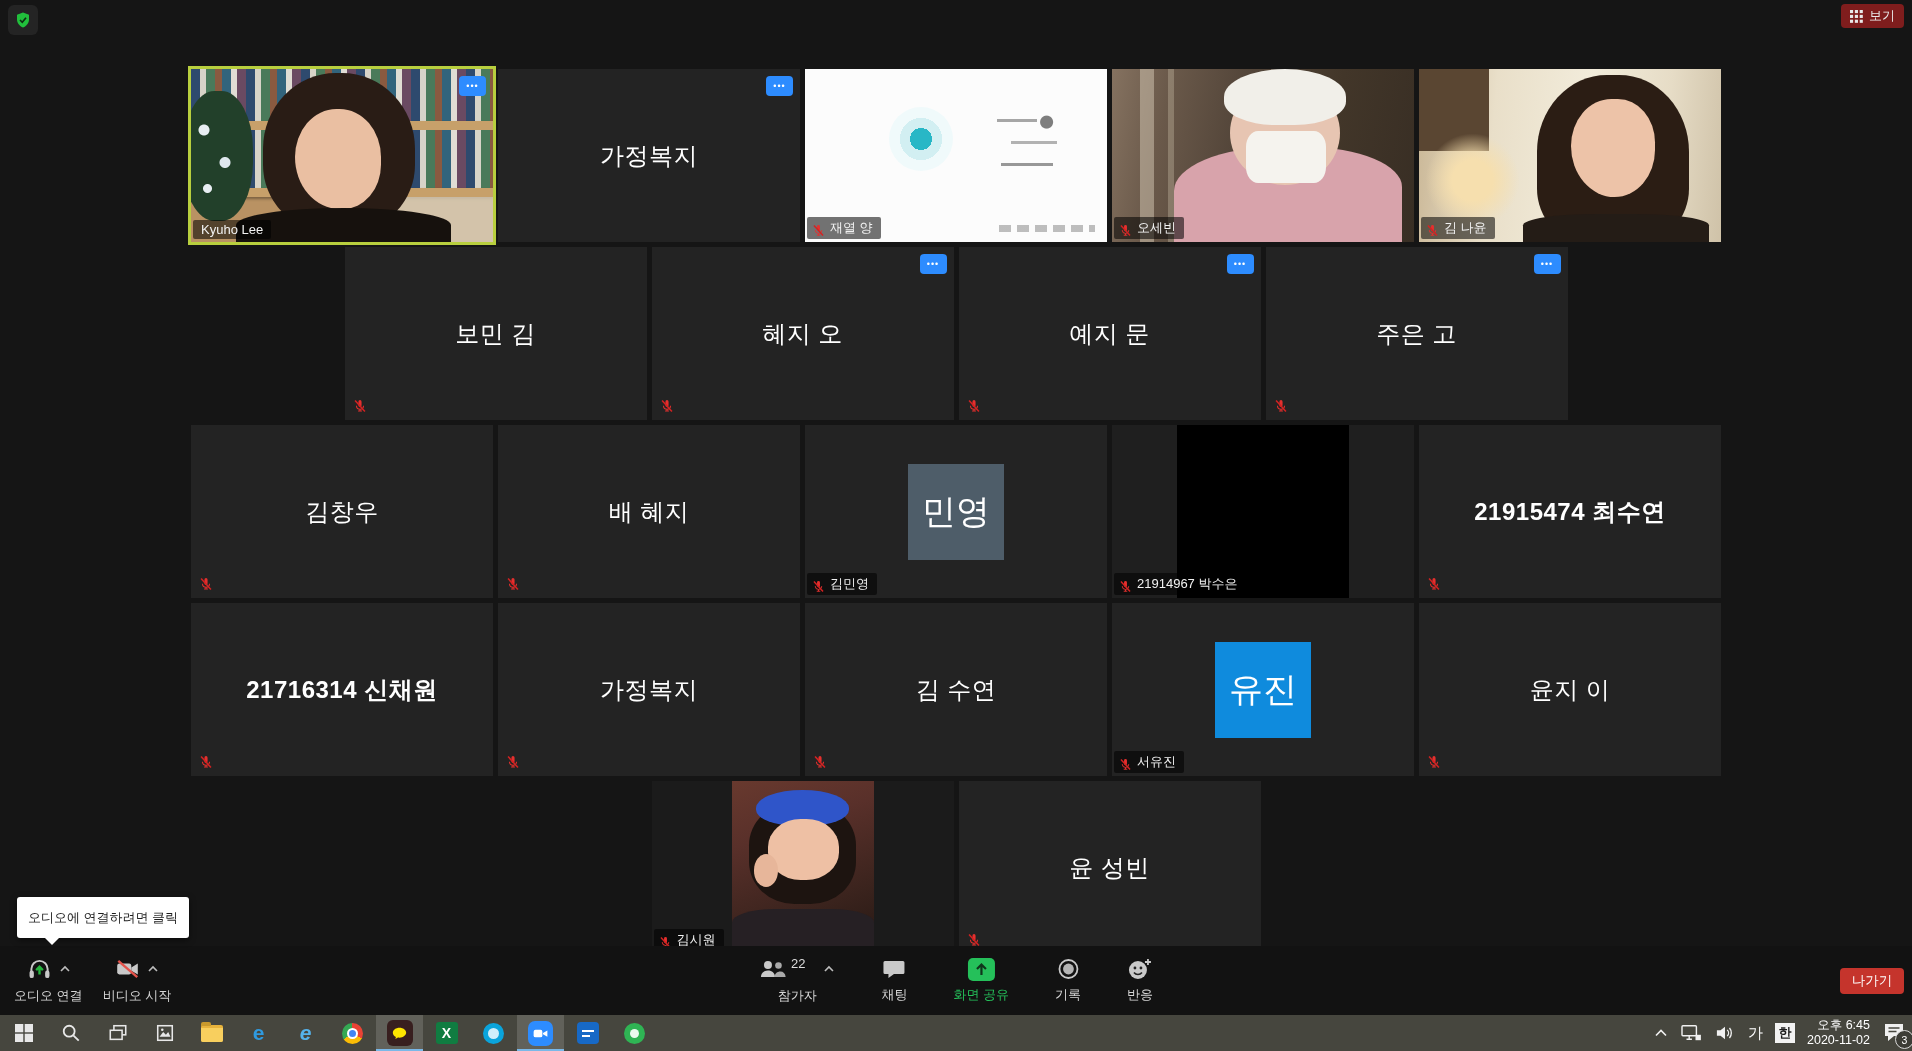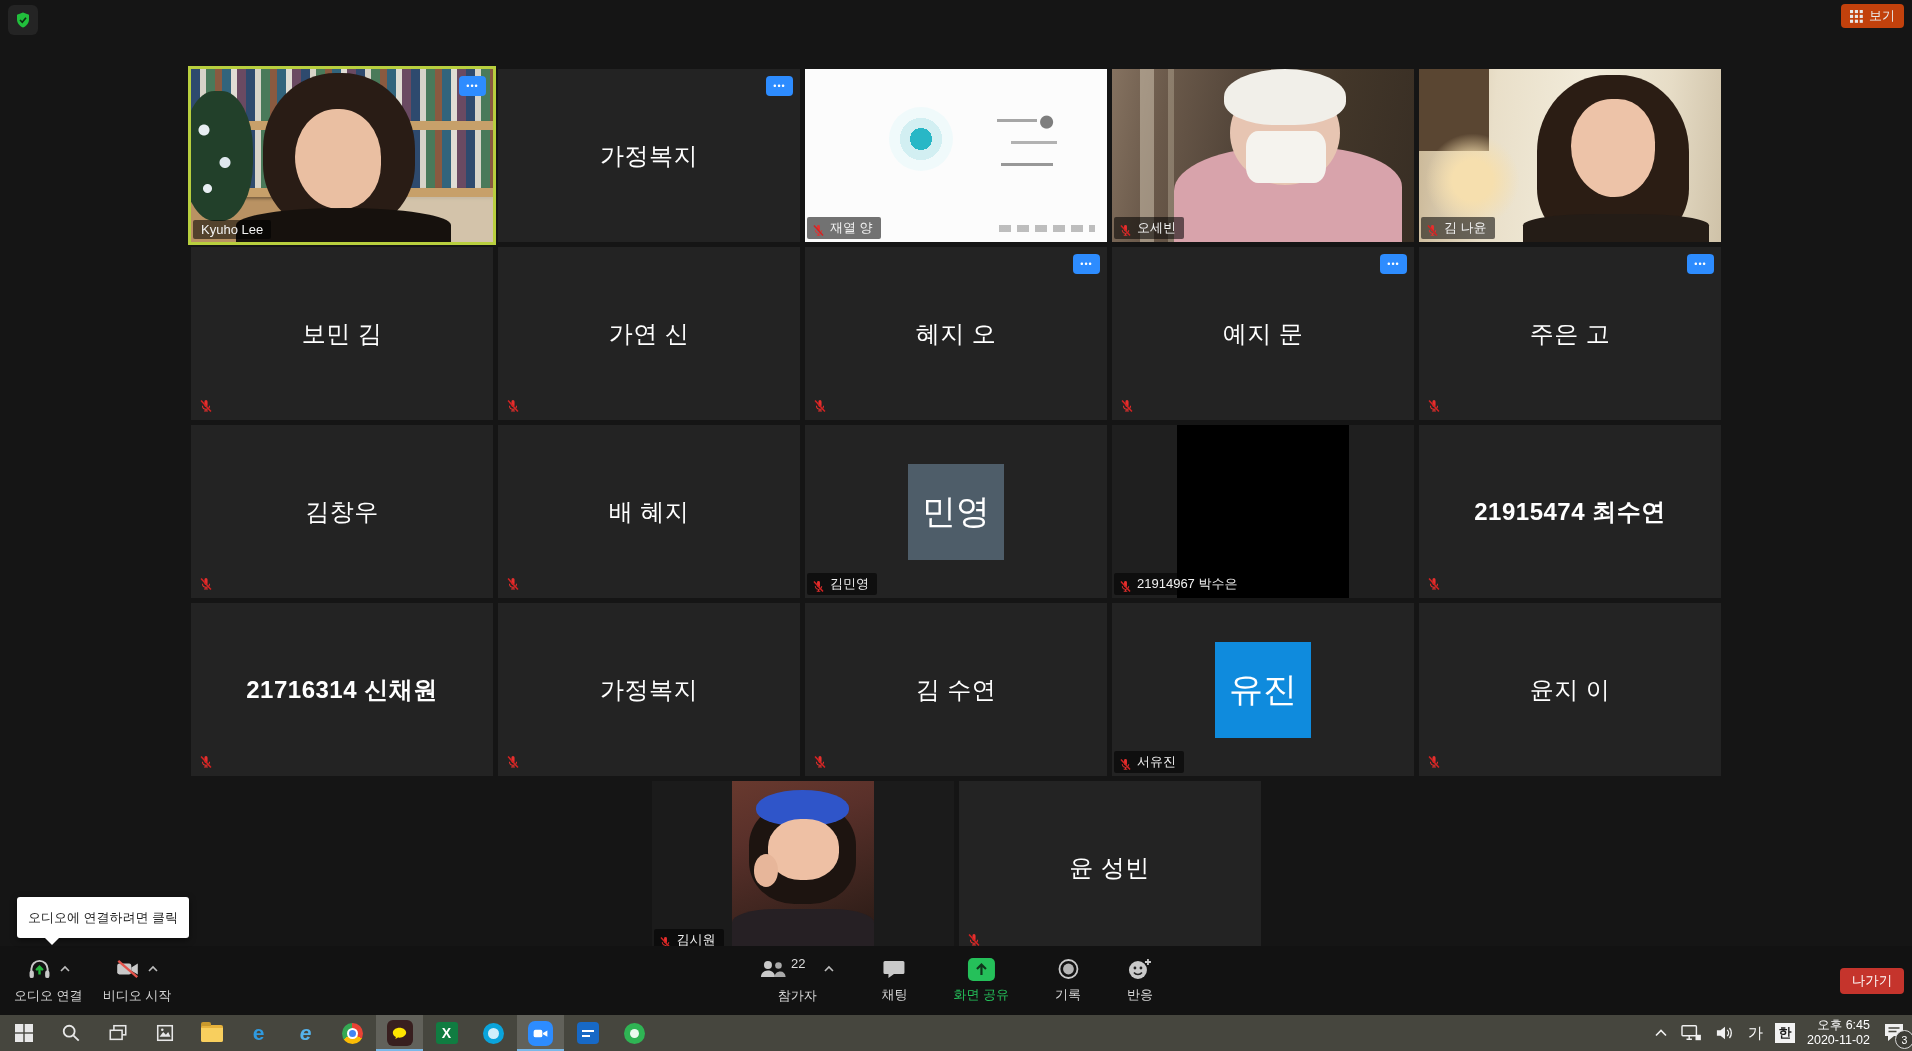--- a/index.html
+++ b/index.html
@@ -2,21 +2,21 @@
 <html><head>
 <meta charset="utf-8">
 <style>
   html,body{margin:0;padding:0;background:#000;}
   .stage{position:relative;width:1912px;height:1051px;background:#151515;overflow:hidden;
          font-family:"Liberation Sans",sans-serif;color:#fff;}
 
   
   .shield-btn{position:absolute;left:8px;top:5px;width:30px;height:30px;background:#242424;
               border-radius:6px;display:flex;align-items:center;justify-content:center;}
-  .view-btn{position:absolute;right:8px;top:4px;height:24px;padding:0 9px;background:#c2410c;
+  .view-btn{position:absolute;right:8px;top:4px;height:24px;padding:0 9px;background:#7f1d1d;
             border-radius:4px;display:flex;align-items:center;gap:6px;color:#e9e9e9;font-size:13px;}
 
   
   .grid{position:absolute;left:0;top:61px;width:1912px;}
   .grow{display:flex;justify-content:center;gap:5px;margin-bottom:5px;height:173px;}
   .tile{position:relative;width:302px;height:173px;background:#232323;overflow:hidden;flex:0 0 auto;margin-top:8px;}
   .tile.selected{box-shadow:0 0 0 3px #b8cf3e;z-index:3;}
   .center-name{position:absolute;inset:0;display:flex;align-items:center;justify-content:center;
                font-size:24px;color:#fff;letter-spacing:.5px;}
   .bold-name{font-weight:bold;}
@@ -251,28 +251,20 @@
     <div class="grow">
       <div class="tile">
         <div class="center-name">보민 김</div>
         <svg class="mic lone" viewBox="0 0 16 16">
             <path class="f" d="M6.2 3a1.8 1.8 0 0 1 3.6 0v4.2a1.8 1.8 0 0 1-3.6 0z"></path>
             <path class="s" d="M4 7.6a4 4 0 0 0 8 0M8 11.6v2.2M5.8 13.8h4.4"></path>
             <path class="sl" d="M2.4 1.8L13.6 14.2"></path>
           </svg>
       </div>
       <div class="tile">
-        <div class="center-name">가연 신</div>
-        <svg class="mic lone" viewBox="0 0 16 16">
-            <path class="f" d="M6.2 3a1.8 1.8 0 0 1 3.6 0v4.2a1.8 1.8 0 0 1-3.6 0z"></path>
-            <path class="s" d="M4 7.6a4 4 0 0 0 8 0M8 11.6v2.2M5.8 13.8h4.4"></path>
-            <path class="sl" d="M2.4 1.8L13.6 14.2"></path>
-          </svg>
-      </div>
-      <div class="tile">
         <div class="center-name">혜지 오</div>
         <button class="menu-btn"></button>
         <svg class="mic lone" viewBox="0 0 16 16">
             <path class="f" d="M6.2 3a1.8 1.8 0 0 1 3.6 0v4.2a1.8 1.8 0 0 1-3.6 0z"></path>
             <path class="s" d="M4 7.6a4 4 0 0 0 8 0M8 11.6v2.2M5.8 13.8h4.4"></path>
             <path class="sl" d="M2.4 1.8L13.6 14.2"></path>
           </svg>
       </div>
       <div class="tile">
         <div class="center-name">예지 문</div>

